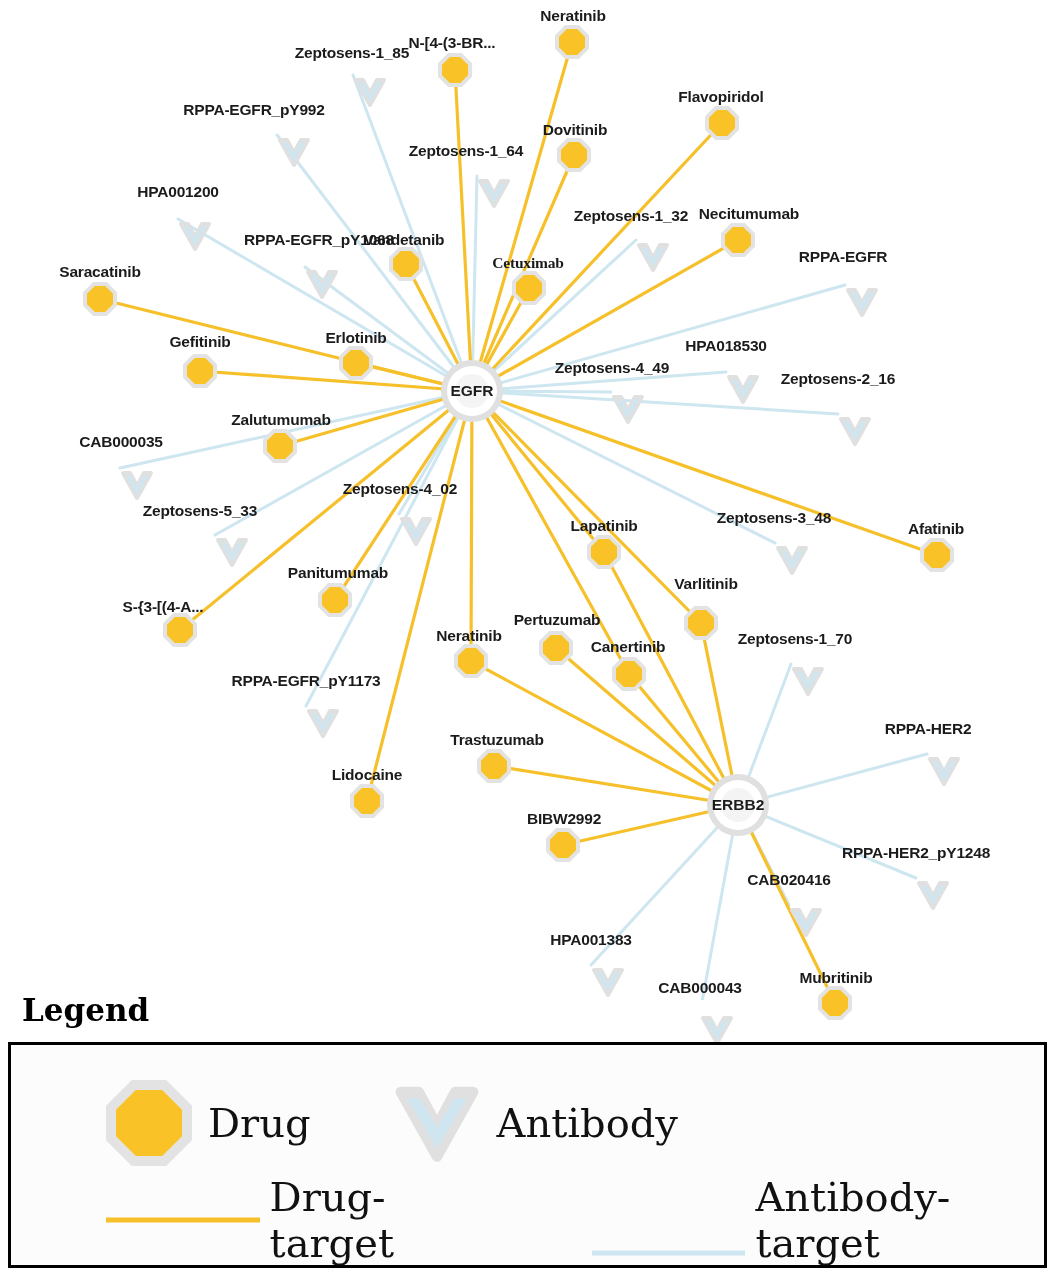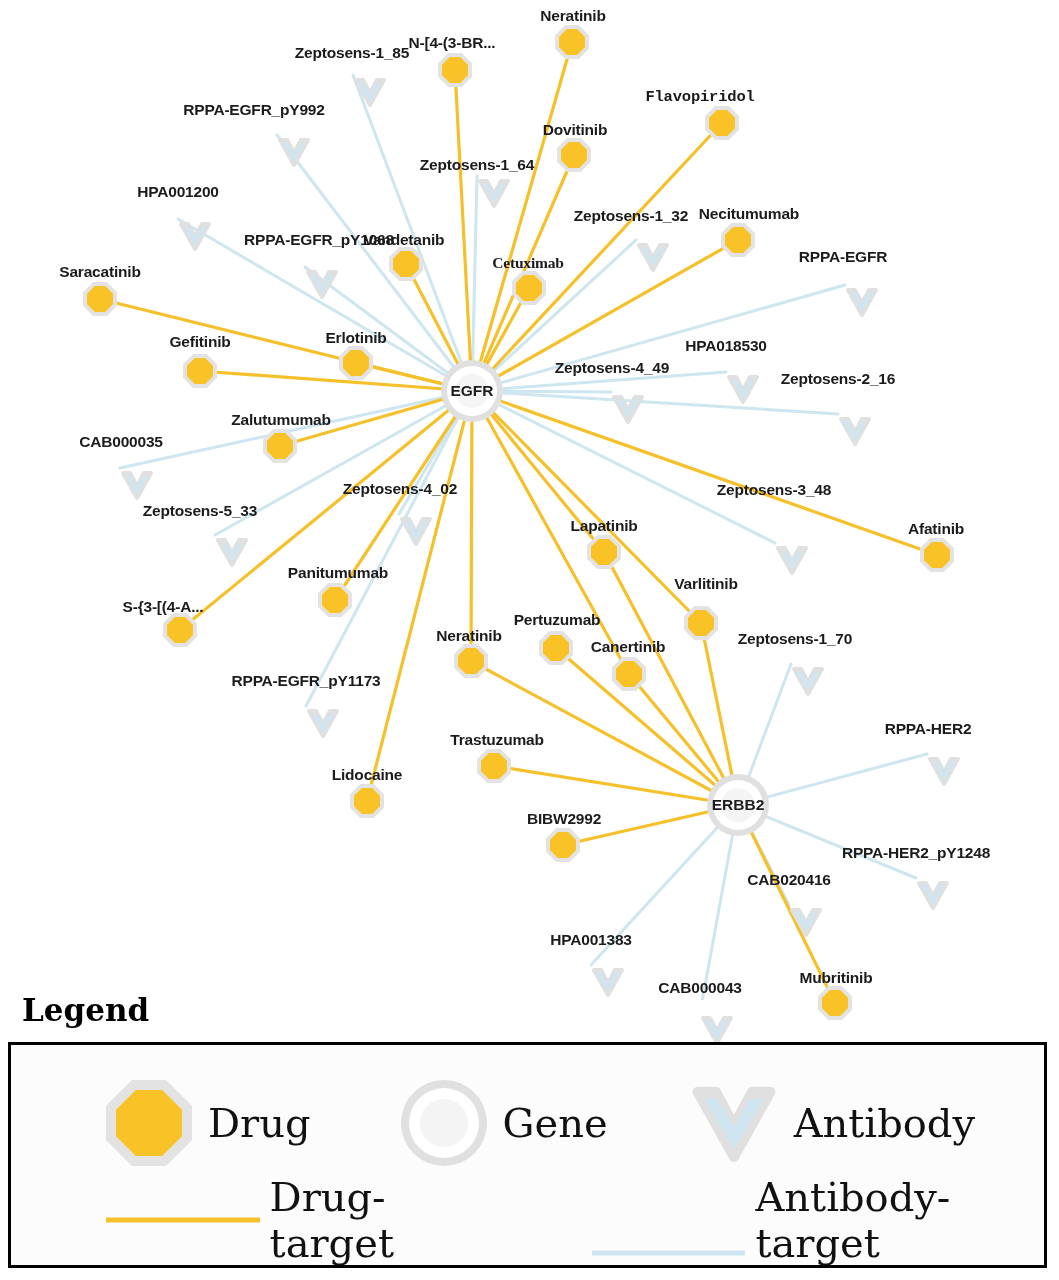--- a/index.html
+++ b/index.html
@@ -240,21 +240,21 @@
         <div class="drug-halo">
           <div class="drug-core"></div>
         </div>
       </div>
       <div class="node-label" style="left: 452px; top: 43px;">N-[4-(3-BR...</div>
       <div class="node" style="left: 722px; top: 123px;">
         <div class="drug-halo">
           <div class="drug-core"></div>
         </div>
       </div>
-      <div class="node-label" style="left: 700px; top: 97px; font-family: Liberation Mono, monospace;">Flavopiridol</div>
+      <div class="node-label" style="left: 721px; top: 97px;">Flavopiridol</div>
       <div class="node" style="left: 574px; top: 155px;">
         <div class="drug-halo">
           <div class="drug-core"></div>
         </div>
       </div>
       <div class="node-label" style="left: 575px; top: 130px;">Dovitinib</div>
       <div class="node" style="left: 738px; top: 240px;">
         <div class="drug-halo">
           <div class="drug-core"></div>
         </div>
@@ -381,21 +381,21 @@
           <path d="M5.5 7.5 L17 27 L28.5 7.5 L23.5 7.5 L17 18.5 L10.5 7.5 Z" fill="#cfe5ef"></path>
         </svg>
       </div>
       <div class="node-label" style="left: 254px; top: 110px;">RPPA-EGFR_pY992</div>
       <div class="node" style="left: 477px; top: 176px;">
         <svg class="ab-wrap" width="34" height="34" viewBox="0 0 34 34">
           <path d="M3 5 L17 30 L31 5 L24 5 L17 18 L10 5 Z" fill="#e0e0e0" stroke="#e0e0e0" stroke-width="4" stroke-linejoin="round"></path>
           <path d="M5.5 7.5 L17 27 L28.5 7.5 L23.5 7.5 L17 18.5 L10.5 7.5 Z" fill="#cfe5ef"></path>
         </svg>
       </div>
-      <div class="node-label" style="left: 477px; top: 151px; margin-top: 14px;">Zeptosens-1_64</div>
+      <div class="node-label" style="left: 466px; top: 151px;">Zeptosens-1_64</div>
       <div class="node" style="left: 178px; top: 219px;">
         <svg class="ab-wrap" width="34" height="34" viewBox="0 0 34 34">
           <path d="M3 5 L17 30 L31 5 L24 5 L17 18 L10 5 Z" fill="#e0e0e0" stroke="#e0e0e0" stroke-width="4" stroke-linejoin="round"></path>
           <path d="M5.5 7.5 L17 27 L28.5 7.5 L23.5 7.5 L17 18.5 L10.5 7.5 Z" fill="#cfe5ef"></path>
         </svg>
       </div>
       <div class="node-label" style="left: 178px; top: 192px;">HPA001200</div>
       <div class="node" style="left: 636px; top: 240px;">
         <svg class="ab-wrap" width="34" height="34" viewBox="0 0 34 34">
           <path d="M3 5 L17 30 L31 5 L24 5 L17 18 L10 5 Z" fill="#e0e0e0" stroke="#e0e0e0" stroke-width="4" stroke-linejoin="round"></path>
@@ -458,21 +458,21 @@
           <path d="M5.5 7.5 L17 27 L28.5 7.5 L23.5 7.5 L17 18.5 L10.5 7.5 Z" fill="#cfe5ef"></path>
         </svg>
       </div>
       <div class="node-label" style="left: 200px; top: 511px;">Zeptosens-5_33</div>
       <div class="node" style="left: 775px; top: 543px;">
         <svg class="ab-wrap" width="34" height="34" viewBox="0 0 34 34">
           <path d="M3 5 L17 30 L31 5 L24 5 L17 18 L10 5 Z" fill="#e0e0e0" stroke="#e0e0e0" stroke-width="4" stroke-linejoin="round"></path>
           <path d="M5.5 7.5 L17 27 L28.5 7.5 L23.5 7.5 L17 18.5 L10.5 7.5 Z" fill="#cfe5ef"></path>
         </svg>
       </div>
-      <div class="node-label" style="left: 774px; top: 490px;">Zeptosens-3_48</div>
+      <div class="node-label" style="left: 774px; top: 518px;">Zeptosens-3_48</div>
       <div class="node" style="left: 791px; top: 664px;">
         <svg class="ab-wrap" width="34" height="34" viewBox="0 0 34 34">
           <path d="M3 5 L17 30 L31 5 L24 5 L17 18 L10 5 Z" fill="#e0e0e0" stroke="#e0e0e0" stroke-width="4" stroke-linejoin="round"></path>
           <path d="M5.5 7.5 L17 27 L28.5 7.5 L23.5 7.5 L17 18.5 L10.5 7.5 Z" fill="#cfe5ef"></path>
         </svg>
       </div>
       <div class="node-label" style="left: 795px; top: 639px;">Zeptosens-1_70</div>
       <div class="node" style="left: 306px; top: 706px;">
         <svg class="ab-wrap" width="34" height="34" viewBox="0 0 34 34">
           <path d="M3 5 L17 30 L31 5 L24 5 L17 18 L10 5 Z" fill="#e0e0e0" stroke="#e0e0e0" stroke-width="4" stroke-linejoin="round"></path>
@@ -536,28 +536,20 @@
 
 <div id="legend-title">Legend</div>
 
 <div id="legend-box">
   <div class="legend-row1">
     <div class="legend-item drug">
       <div class="lg-drug-halo">
           <div class="lg-drug-core"></div>
         </div>
       <div class="legend-text">Drug</div>
-    </div>
-    <div class="legend-item gene">
-      <div class="lg-gene-outer">
-          <div class="lg-gene-mid">
-            <div class="lg-gene-inner"></div>
-          </div>
-        </div>
-      <div class="legend-text">Gene</div>
     </div>
     <div class="legend-item ab">
       <svg width="88" height="88" viewBox="0 0 34 34">
         <path d="M3 5 L17 30 L31 5 L24 5 L17 18 L10 5 Z" fill="#e0e0e0" stroke="#e0e0e0" stroke-width="4" stroke-linejoin="round"></path>
         <path d="M5.5 7.5 L17 27 L28.5 7.5 L23.5 7.5 L17 18.5 L10.5 7.5 Z" fill="#cfe5ef"></path>
       </svg>
       <div class="legend-text">Antibody</div>
     </div>
   </div>
   <div class="legend-row2">

